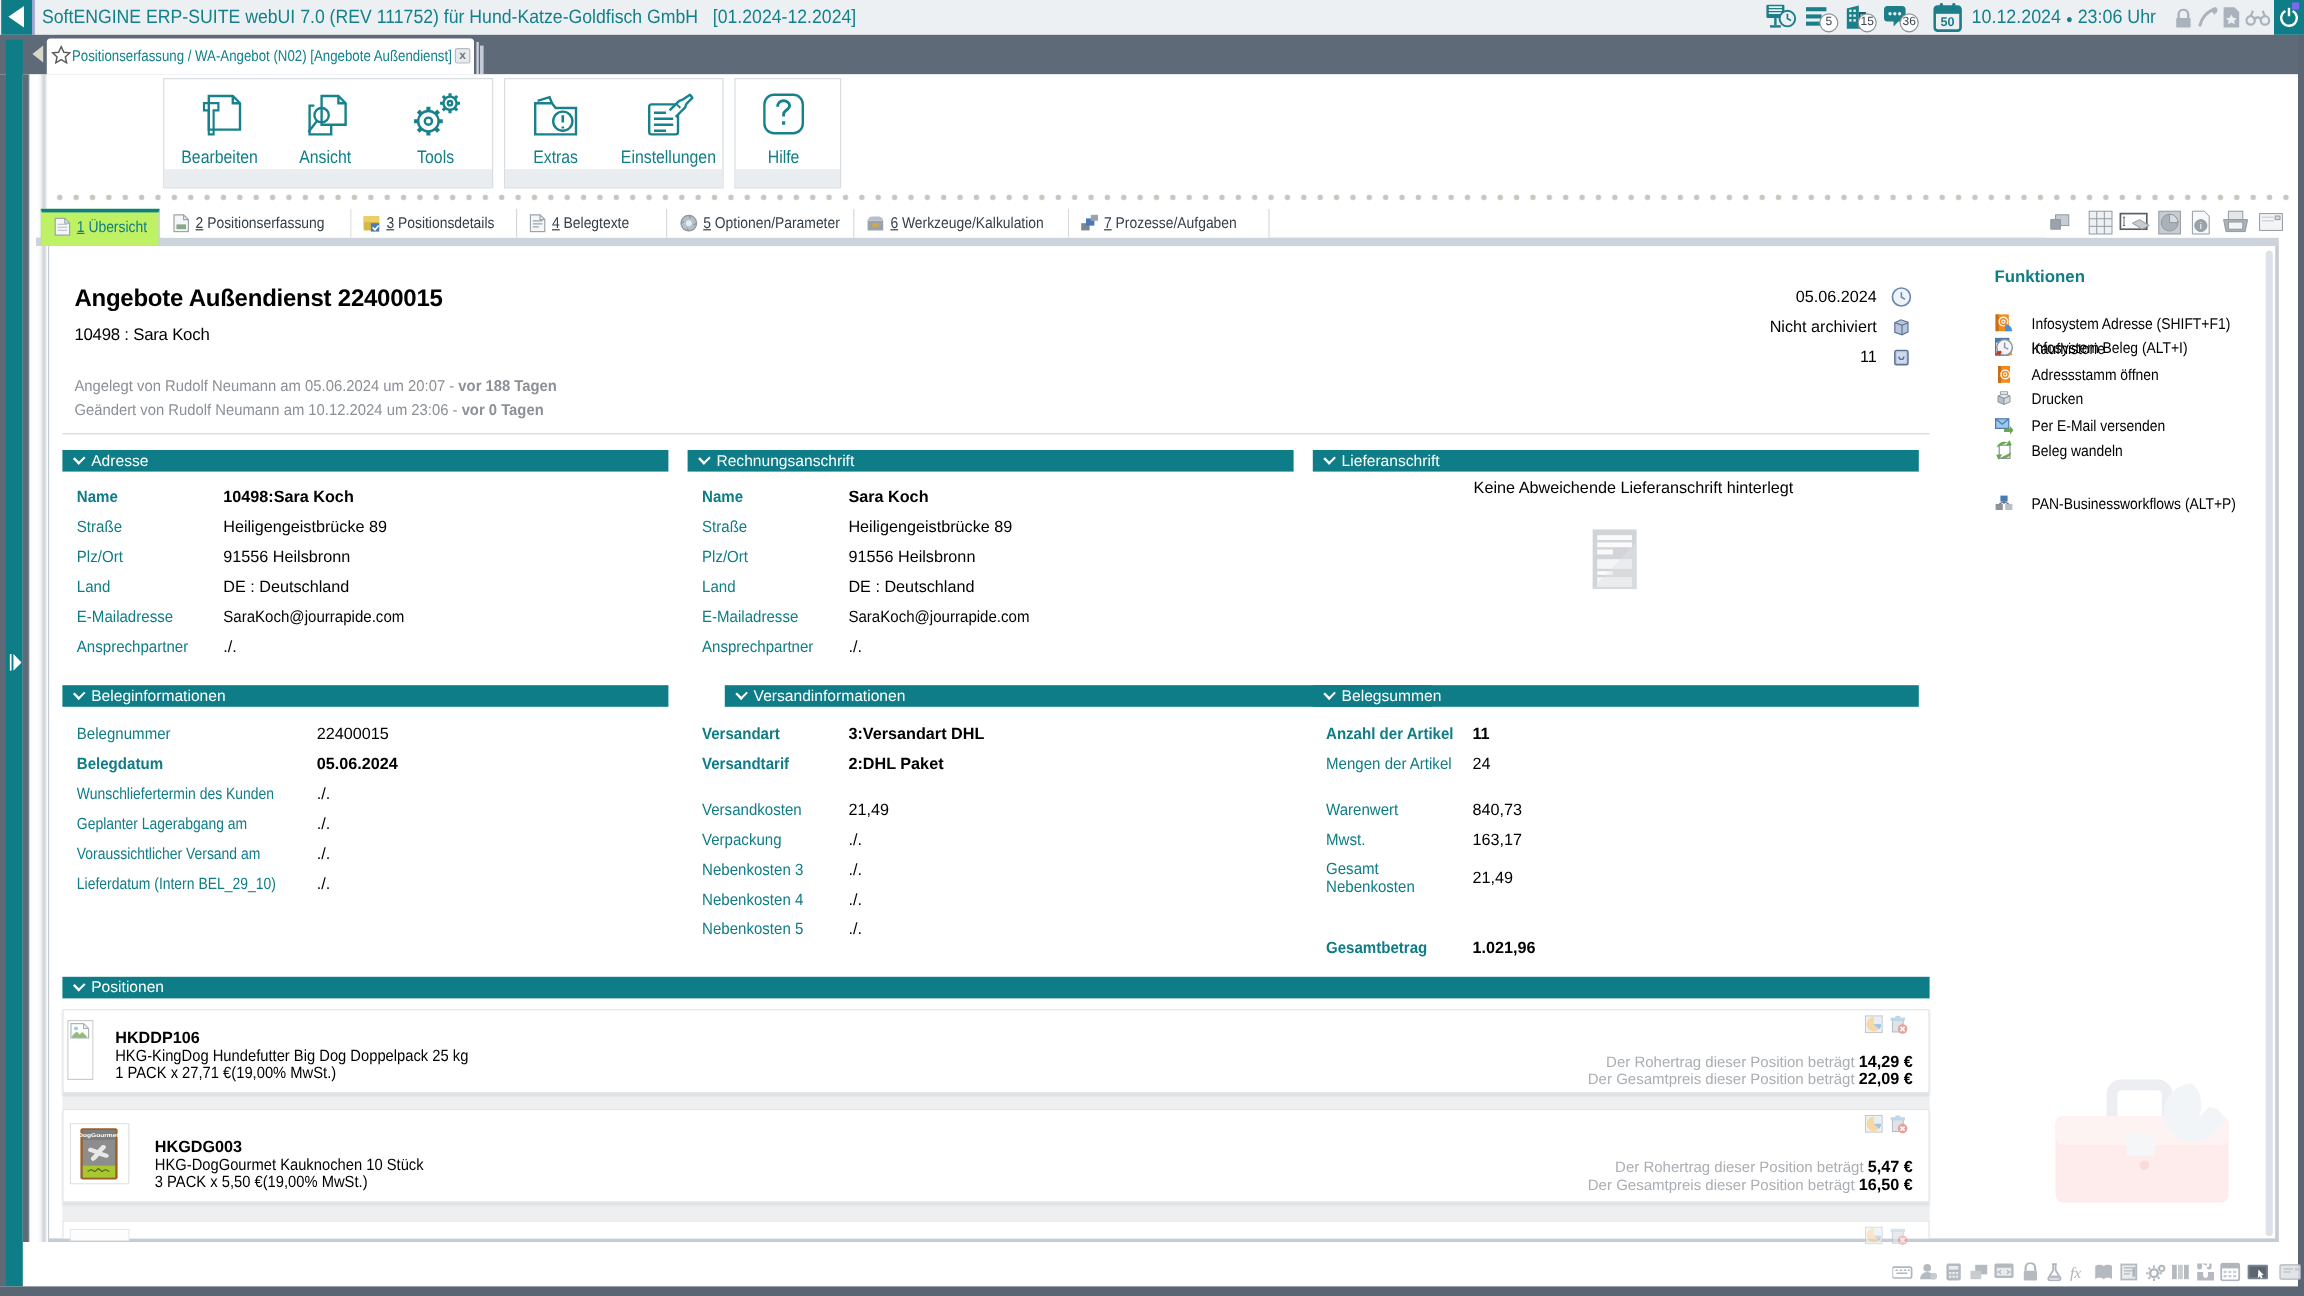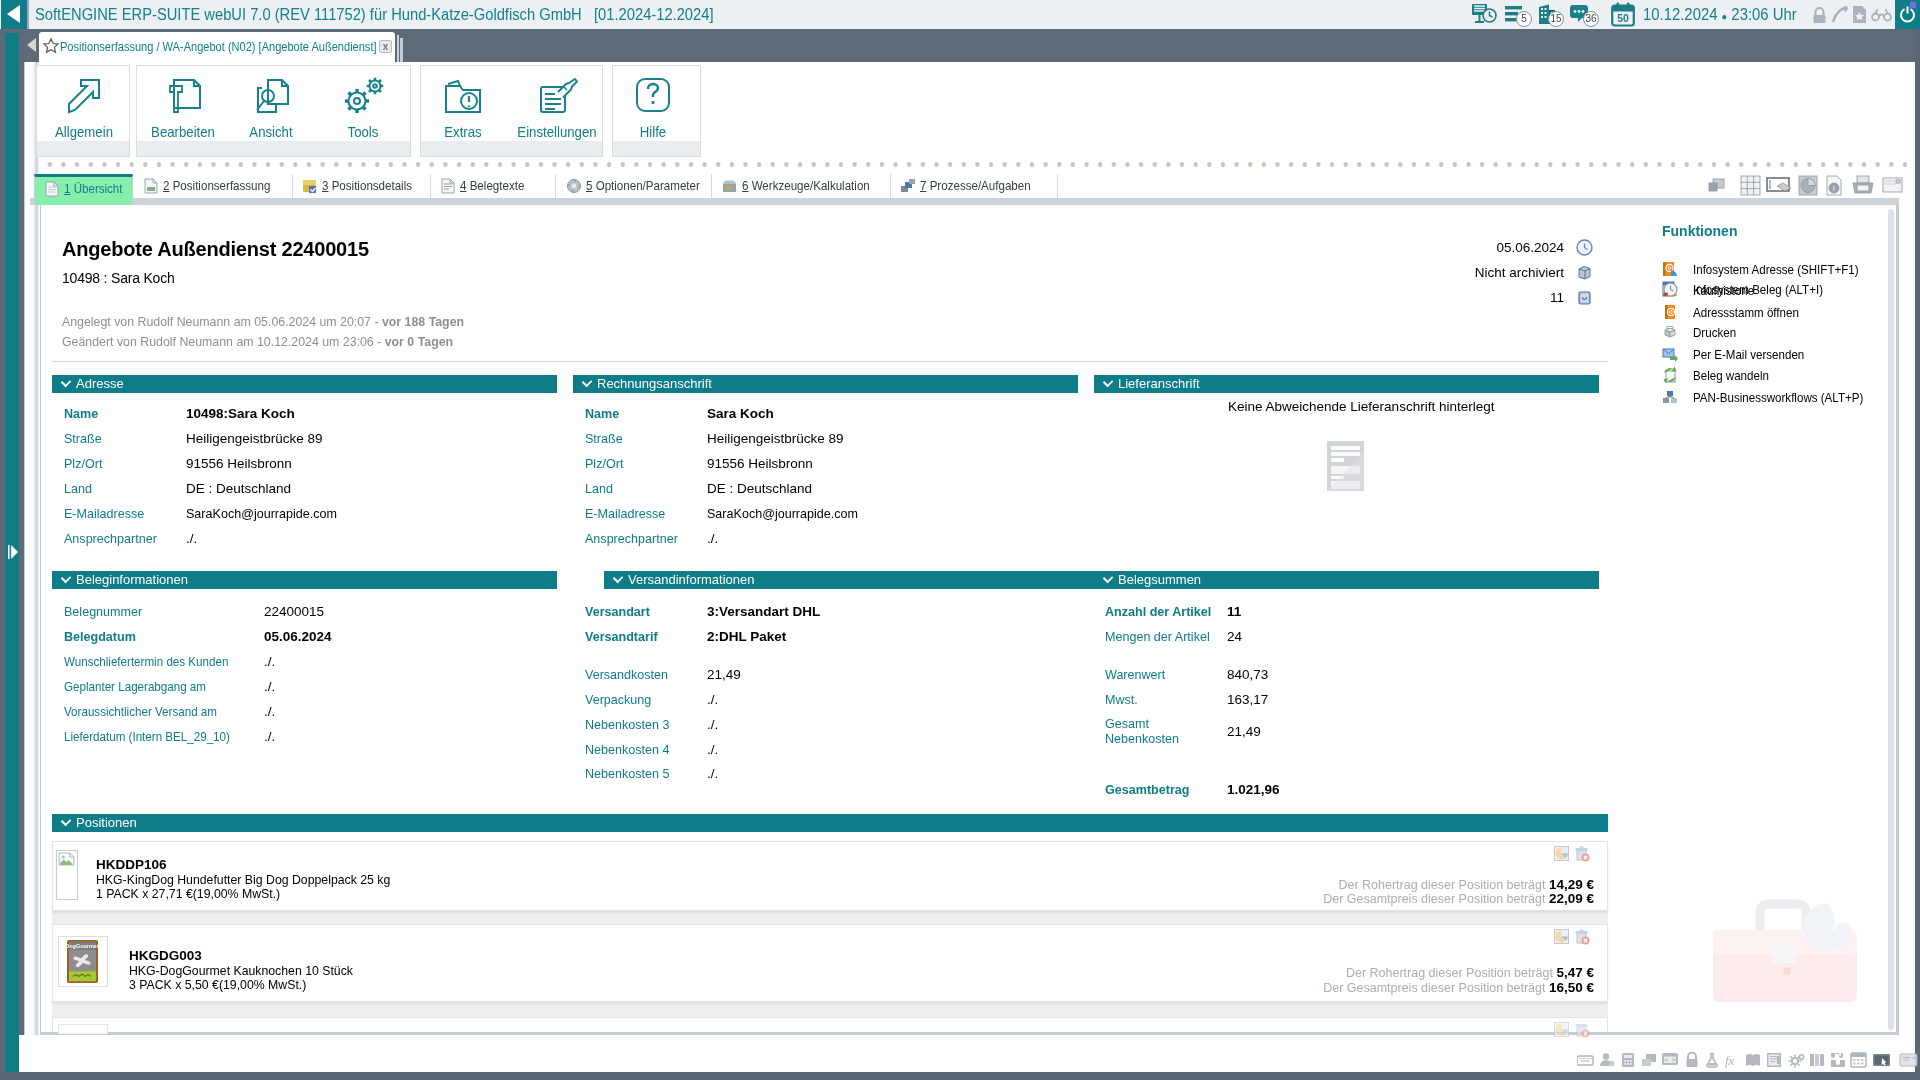--- a/index.html
+++ b/index.html
@@ -37,21 +37,21 @@
   .ritem { position:absolute; top:8px; width:92px; text-align:center; }
   .ritem svg { display:block; margin:0 auto; }
   .ritem .lbl { margin-top:3px; font-size:15px; color:#107d87; transform:scaleX(0.88); }
   #dots { left:40px; top:160px; width:1875px; height:9px; background-image:radial-gradient(circle, #cbc6bd 0 2.1px, transparent 2.6px); background-size:13.65px 9px; background-position:3px 0px; }
   
   #subtabs { left:40px; top:174px; width:1875px; height:24px; background:#fff; }
   .stab { position:absolute; top:0; height:24px; background:#fff; border-right:1px solid #d6dadd; font-size:13px; color:#333f48; white-space:nowrap; }
   .stab .ic { position:absolute; top:4px; }
   .stab .t { position:absolute; top:4px; font-size:13px; transform:scaleX(0.89); transform-origin:left center; }
   .stab u { text-decoration:underline; }
-  #stab1 { border:1px solid #c9ced3; border-top:3px solid #0e7d87; border-bottom:none; background:#86efac; height:31px; z-index:5; color:#0f7d87; }
+  #stab1 { border:1px solid #c9ced3; border-top:3px solid #0e7d87; border-bottom:none; background:#bef264; height:31px; z-index:5; color:#0f7d87; }
   #graystrip { left:30px; top:198px; width:1869px; height:7px; background:#ccd3db; }
   #tabicons { left:1705px; top:174px; width:200px; height:24px; background:#fff; }
   
   #content { left:40px; top:205px; width:1859px; height:830px; background:#fff; border-left:1px solid #c6ccd4; border-right:3px solid #c6ccd4; border-bottom:3px solid #c6ccd4; }
   #scrollbar { left:1888px; top:209px; width:6px; height:821px; background:#dde2e9; border-radius:3px; }
   
   #h1main { left:62px; top:238px; font-size:20px; font-weight:bold; color:#000; letter-spacing:-0.2px; }
   #h1sub { left:62px; top:270px; font-size:14px; color:#000; letter-spacing:-0.2px; }
   .grayline { left:62px; font-size:13px; color:#8b9095; transform:scaleX(0.95); transform-origin:left center; }
   .grayline b { color:#8b9095; }
@@ -180,31 +180,20 @@
 <div class="abs" id="railslate"></div>
 <div class="abs" id="railteal"></div>
 <div class="abs" id="railgray"></div>
 
 <svg class="abs" id="railarrow" viewBox="0 0 10 14">
     <rect x="0" y="0" width="1.6" height="14" fill="#fff"></rect>
     <path d="M3.2 0 L10 7 L3.2 14 Z" fill="#fff"></path>
   </svg>
 
 <div class="abs" id="ribbon">
-  <div class="rgroup" style="left:-4.5px; width:94px;">
-      <div class="foot"></div>
-    <div class="ritem" style="left:1px;">
-      <svg width="46" height="46" viewBox="0 0 46 46">
-          <g fill="none" stroke="#18828c" stroke-width="2">
-            <path d="M8 38 L8 30 L26 12 L20 12 L20 6 L38 6 L38 24 L32 24 L32 18 L14 36 L8 38 Z" stroke-linejoin="miter"></path>
-          </g>
-        </svg>
-      <div class="lbl">Allgemein</div>
-    </div>
-  </div>
   <div class="rgroup" style="left:96px; width:275px;">
       <div class="foot"></div>
     <div class="ritem" style="left:0px;">
       <svg width="46" height="46" viewBox="0 0 46 46">
           <g fill="none" stroke="#18828c" stroke-width="2">
             <path d="M14 6 h20 l6 6 v22 h-26 z"></path>
             <path d="M34 6 v6 h6"></path>
             <path d="M10 12 h12 v6 h-4 v20 h-4 v-20 h-4 z" stroke-width="1.8"></path>
           </g>
         </svg>
@@ -605,21 +594,21 @@
 <div class="abs fitem" style="top:346px;"><svg width="16" height="16" viewBox="0 0 16 16">
       <rect x="1" y="3" width="11" height="8" fill="#9fc5e8" stroke="#4a7ab5"></rect>
       <path d="M1 3 l5.5 4.5 5.5-4.5" fill="none" stroke="#4a7ab5"></path>
       <path d="M8 11 l5 0 0-2 3 3.5 -3 3.5 0-2 -5 0 z" fill="#6aa84f"></path>
     </svg><span class="ftxt">Per E-Mail versenden</span></div>
 <div class="abs fitem" style="top:367px;"><svg width="16" height="16" viewBox="0 0 16 16">
       <rect x="4" y="4" width="9" height="11" fill="#fff" stroke="#8a949c"></rect>
       <path d="M2 6 a6 6 0 0 1 9-4 l-1.5 2.5 5-0.5 -2-4.5 -1 1.8" fill="#6aa84f"></path>
       <path d="M14 10 a6 6 0 0 1 -9 4 l1.5-2.5 -5 0.5 2 4.5 1-1.8" fill="#6aa84f"></path>
     </svg><span class="ftxt">Beleg wandeln</span></div>
-<div class="abs fitem" style="top:389px;"><svg width="16" height="16" viewBox="0 0 16 16">
+<div class="abs fitem" style="top:411px;"><svg width="16" height="16" viewBox="0 0 16 16">
       <rect x="1" y="9" width="6" height="5" fill="#8a949c"></rect>
       <rect x="9" y="9" width="6" height="5" fill="#b8c0c7"></rect>
       <rect x="5" y="2" width="6" height="5" fill="#4a7ab5"></rect>
       <path d="M8 7 v2 M4 9 l4-2 M12 9 l-4-2" stroke="#6b7680"></path>
     </svg><span class="ftxt">PAN-Businessworkflows (ALT+P)</span></div>
 
 <svg class="abs" style="left:1710px; top:895px; width:150px; height:110px;" viewBox="0 0 150 110">
   <path d="M50 35 v-18 a8 8 0 0 1 8-8 h30 a8 8 0 0 1 8 8 v18" fill="none" stroke="#eceef1" stroke-width="9"></path>
   <rect x="3" y="35" width="144" height="72" rx="6" fill="#fdeceb"></rect>
   <rect x="3" y="35" width="144" height="24" rx="6" fill="#fdf3f2"></rect>

